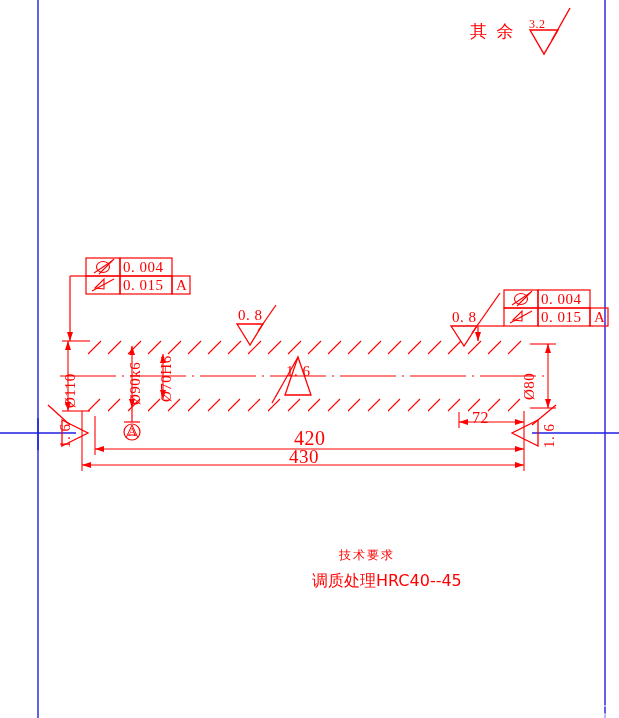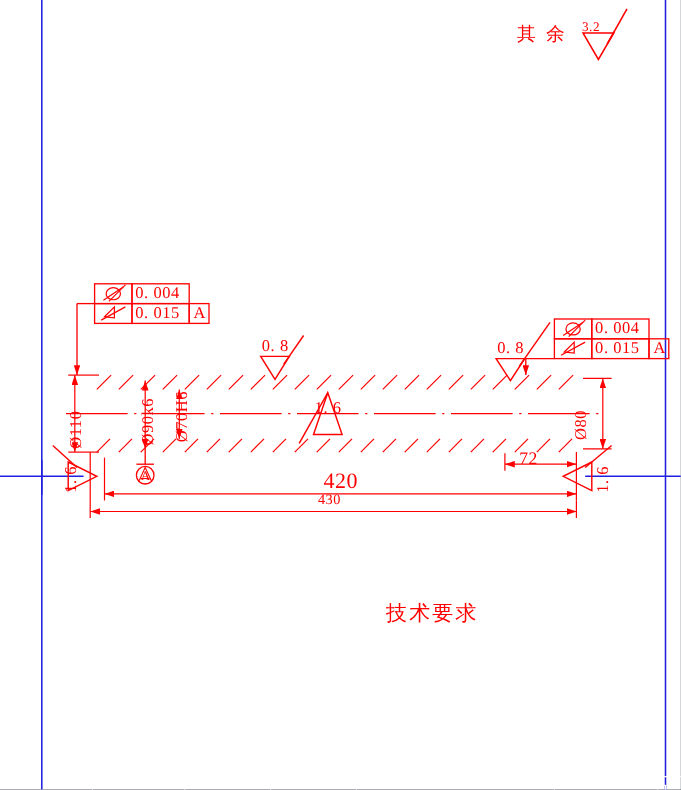--- a/index.html
+++ b/index.html
@@ -294,17 +294,18 @@
 
   <div class="lbl vtext" style="left:63px; top:408px; font-size:15px; transform:rotate(-90deg);">Ø110</div>
   <div class="lbl vtext" style="left:128px; top:405px; font-size:15px; transform:rotate(-90deg);">Ø90k6</div>
   <div class="lbl vtext" style="left:159px; top:402px; font-size:15px; transform:rotate(-90deg);">Ø70H6</div>
   <div class="lbl vtext" style="left:522px; top:400px; font-size:15px; transform:rotate(-90deg);">Ø80</div>
 
   <div class="lbl" style="left:128px; top:426px; font-size:12px;">A</div>
 
   <div class="lbl" style="left:472px; top:410px; font-size:16px;text-align:right;">72</div>
   <div class="lbl" style="left:294px; top:428px; font-size:20px;">420</div>
-  <div class="lbl" style="left:289px; top:447px; font-size:13px;">430</div>
-
-  <div class="lbl cjk" style="left:339px; top:549px; font-size:19px;margin-left:12px;">技术要求</div>
+  <div class="lbl" style="left:289px; top:447px; font-size:19px;">430</div>
+
+  <div class="lbl cjk" style="left:339px; top:549px; font-size:12px;">技术要求</div>
+  <div class="lbl cjk" style="left:312px; top:573px; font-size:16px; letter-spacing:0px;">调质处理HRC40--45</div>
 
 </div>
 
 </body></html>

